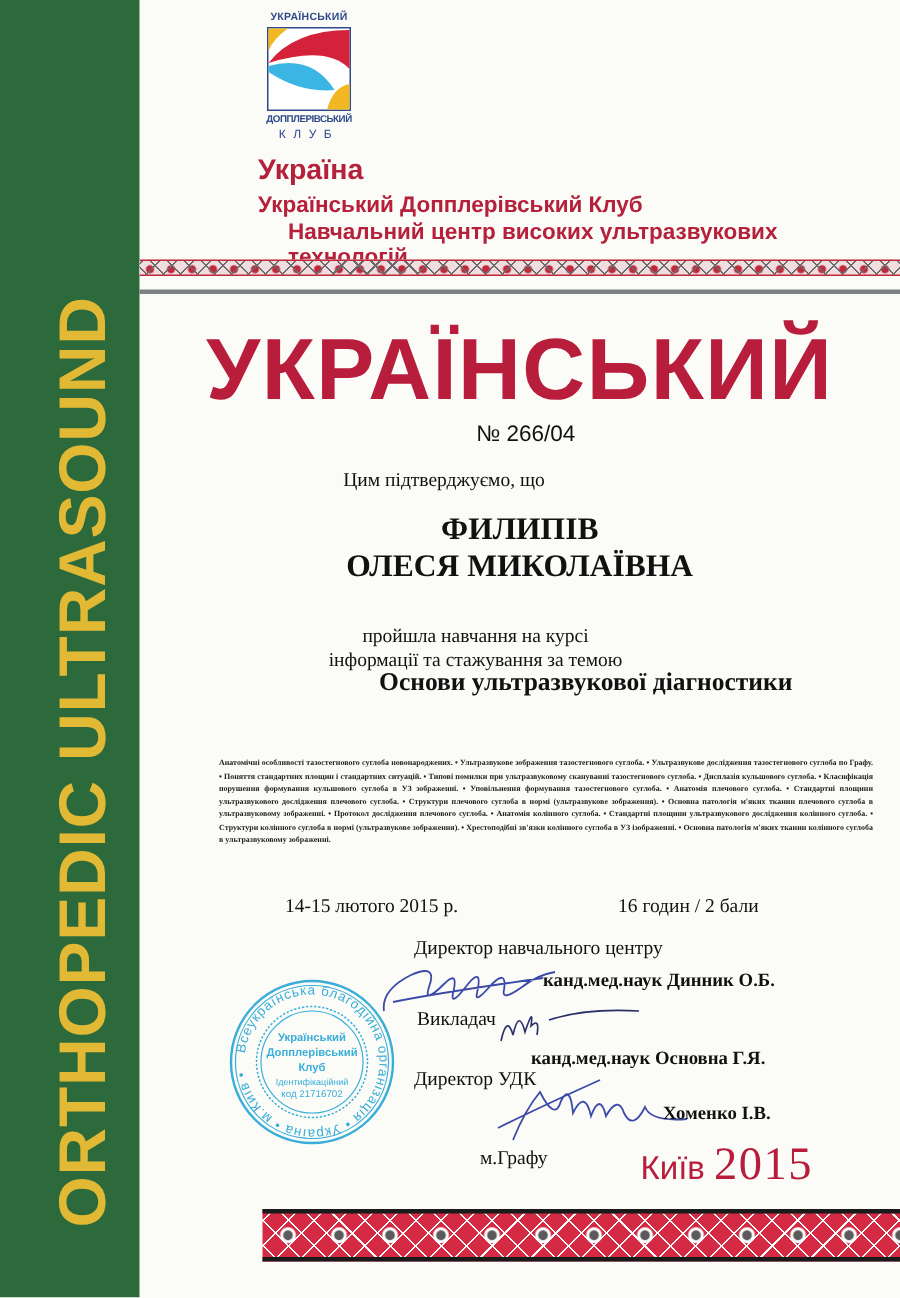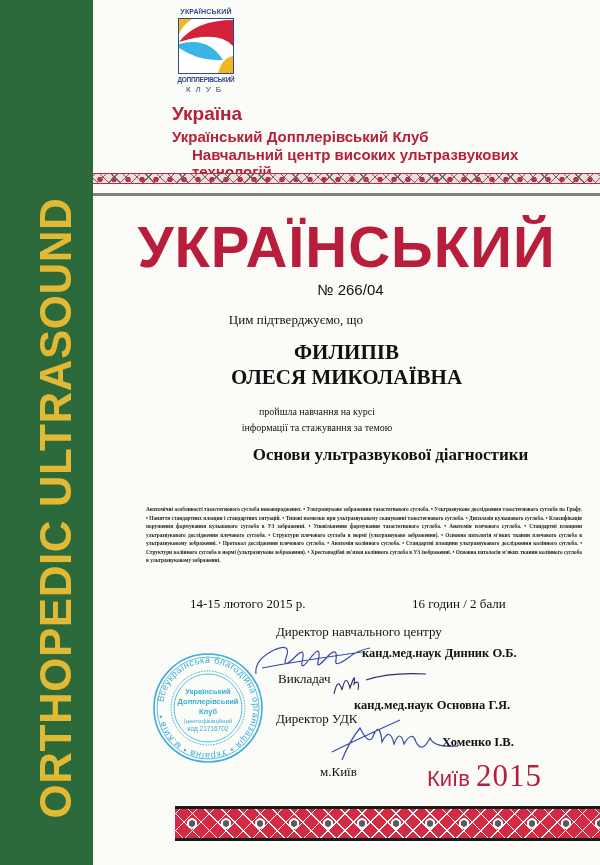--- a/index.html
+++ b/index.html
@@ -46,21 +46,21 @@
     .rule-top { position: absolute; left: 93px; top: 193px; width: 507px; height: 3px; background: #7e8184; }
 
     .title {
       position: absolute; left: 93px; width: 507px; top: 213px; text-align: center;
       font-family: "Liberation Sans", sans-serif; font-weight: bold;
       font-size: 58px; color: #b81e3c; letter-spacing: 1px;
     }
     .cert-number { position: absolute; left: 93px; width: 507px; top: 281px; text-align: center; font-family: "Liberation Sans", sans-serif; font-size: 15px; padding-left: 8px; }
     .confirm { position: absolute; left: 93px; width: 406px; top: 312px; text-align: center; font-size: 13px; }
     .name { position: absolute; left: 93px; width: 507px; top: 340px; text-align: center; font-weight: bold; font-size: 21px; line-height: 25px; }
-    .course-intro { position: absolute; left: 93px; width: 448px; top: 404px; text-align: center; font-size: 10px; line-height: 16px; }
+    .course-intro { position: absolute; left: 93px; width: 448px; top: 416px; text-align: center; font-size: 13px; line-height: 16px; }
     .course-title { position: absolute; left: 93px; width: 595px; top: 445px; text-align: center; font-weight: bold; font-size: 17px; line-height: 20px; }
 
     .topics {
       position: absolute; left: 146px; top: 505px; width: 436px;
       font-size: 5.3px; line-height: 8.5px; text-align: justify; font-weight: bold; color: #222;
     }
 
     .date { position: absolute; left: 190px; top: 596px; font-size: 13px; }
     .hours { position: absolute; left: 412px; top: 596px; font-size: 13px; }
 
@@ -176,20 +176,20 @@
   <path d="M4 26 Q8 8 12 22 Q16 4 20 20 Q26 2 24 16 Q30 10 28 22 M36 12 Q60 4 96 6" fill="none" stroke="#2b2f6a" stroke-width="1.1"></path>
 </svg>
 <div class="sig-name nm-vovchenko">канд.мед.наук Основна Г.Я.</div>
 
 <div class="sig-label lbl-director-udk">Директор УДК</div>
 <svg class="signature sig3" viewBox="0 0 130 48">
   <path d="M2 38 Q30 24 70 6 M12 46 Q20 26 30 14 Q40 34 44 20 Q50 8 52 28 Q60 12 64 30 Q70 14 74 30 Q82 16 86 28 Q92 40 100 24 Q104 34 128 32" fill="none" stroke="#3b4aa8" stroke-width="1.2"></path>
 </svg>
 <div class="sig-name nm-khomenko">Хоменко І.В.</div>
 
-<div class="sig-label lbl-city">м.Київ</div>
+<div class="sig-label lbl-city">м.Графу</div>
 
 <div class="kyiv-year">
   <span>Київ</span>
   <span class="yr">2015</span>
 </div>
 
 <div class="ornament-bottom"></div>
 
 </body></html>

